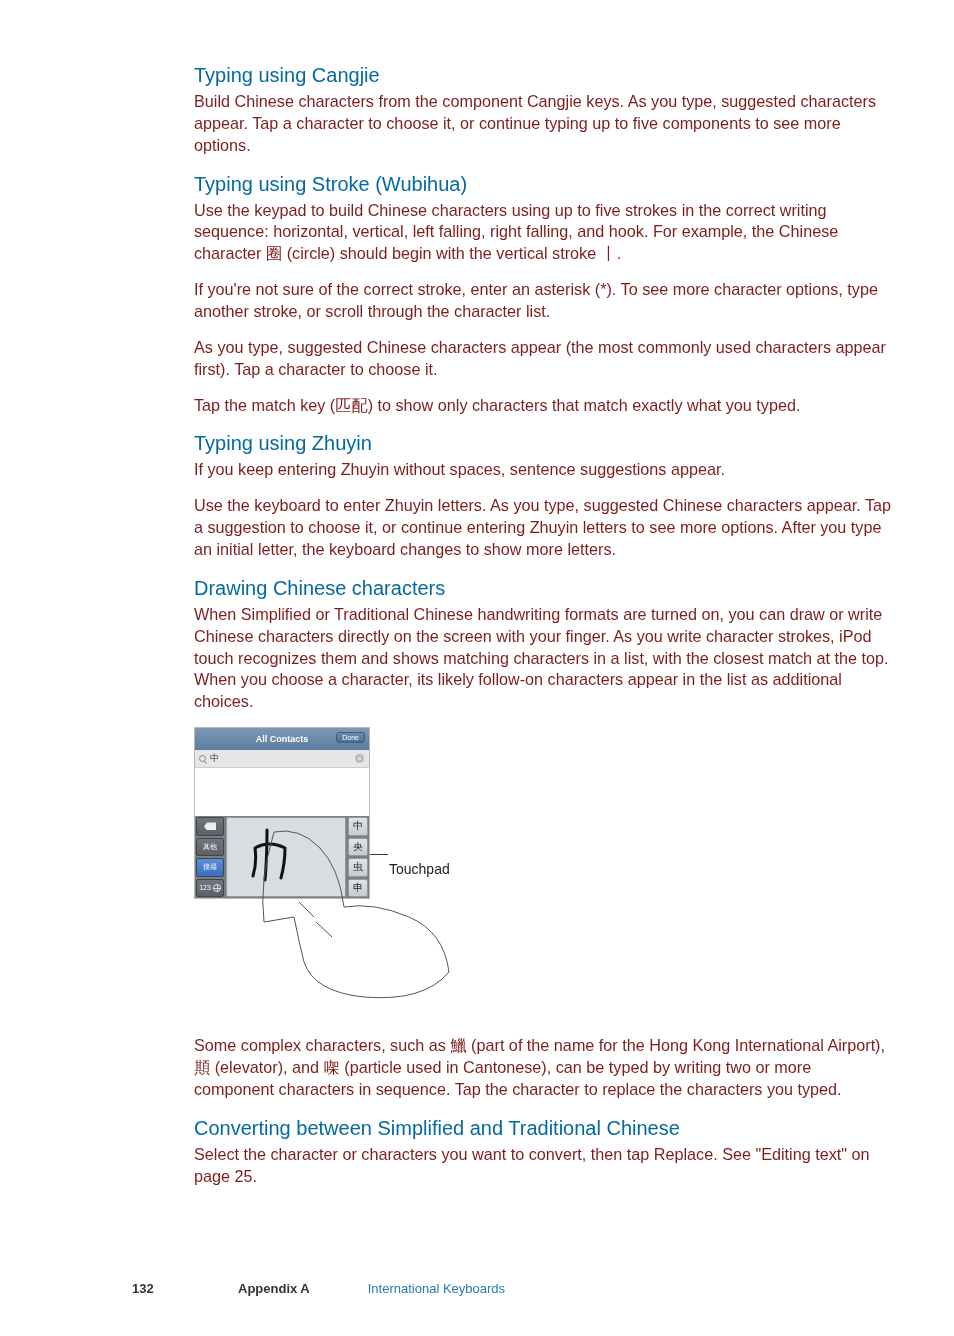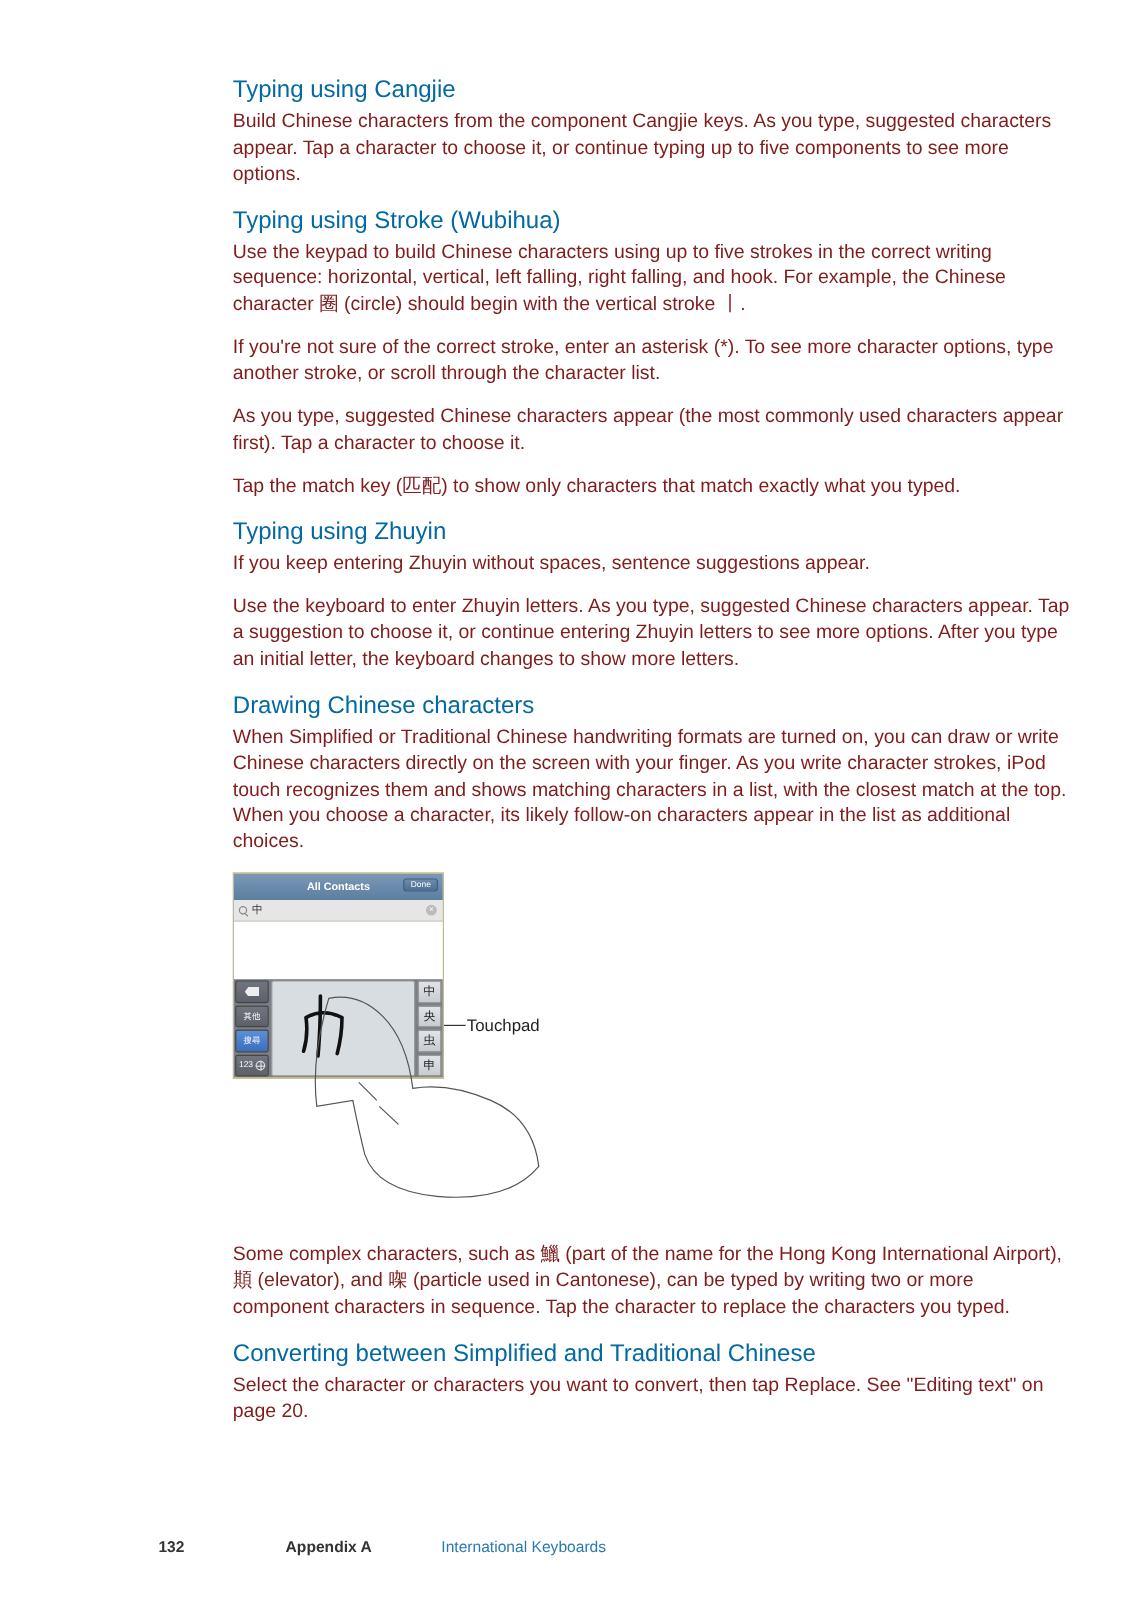--- a/index.html
+++ b/index.html
@@ -29,21 +29,21 @@
   .section { margin-bottom: 16px; }
   .figure {
     position: relative;
     width: 360px;
     height: 290px;
     margin: 6px 0 18px 0;
   }
   .phone {
     width: 176px;
     height: 172px;
-    background: #fde047;
+    background: #e5e5e5;
     border: 1px solid #b8b8b8;
     position: relative;
     overflow: hidden;
   }
   .topbar {
     height: 22px;
     background: #6d8aa8;
     background: linear-gradient(#7c98b6, #5b7ea0);
     display: flex;
     align-items: center;
@@ -164,21 +164,21 @@
   .callout-line {
     position: absolute;
     top: 127px;
     left: 176px;
     width: 18px;
     height: 1px;
     background: #333;
   }
   .callout-text {
     position: absolute;
-    top: 119px;
+    top: 134px;
     left: 195px;
     font-size: 14px;
     color: #222;
   }
   .footer {
     position: absolute;
     bottom: 40px;
     left: 0;
     width: 954px;
     display: flex;
@@ -290,21 +290,21 @@
         <path d="M 30 10 Q 55 5 75 25 Q 95 45 100 85 Q 130 80 165 95 Q 200 110 205 150 Q 180 180 120 175 Q 70 170 60 140 Q 55 120 50 95 L 20 100 Q 15 60 30 10 Z
                  M 55 80 L 70 95 M 72 100 L 88 115" stroke="#555" stroke-width="1" fill="none"></path>
       </svg>
     </div>
 
     <p>Some complex characters, such as 鱲 (part of the name for the Hong Kong International Airport), 䫏 (elevator), and 㗎 (particle used in Cantonese), can be typed by writing two or more component characters in sequence. Tap the character to replace the characters you typed.</p>
   </div>
 
   <div class="section">
     <h2>Converting between Simplified and Traditional Chinese</h2>
-    <p>Select the character or characters you want to convert, then tap Replace. See "Editing text" on page 20.</p>
+    <p>Select the character or characters you want to convert, then tap Replace. See "Editing text" on page 25.</p>
   </div>
 
 </div>
 
 <div class="footer">
   <span class="page-num">132</span>
   <span class="footer-appendix">Appendix A</span>
   <span class="footer-chapter">International Keyboards</span>
 </div>
 

